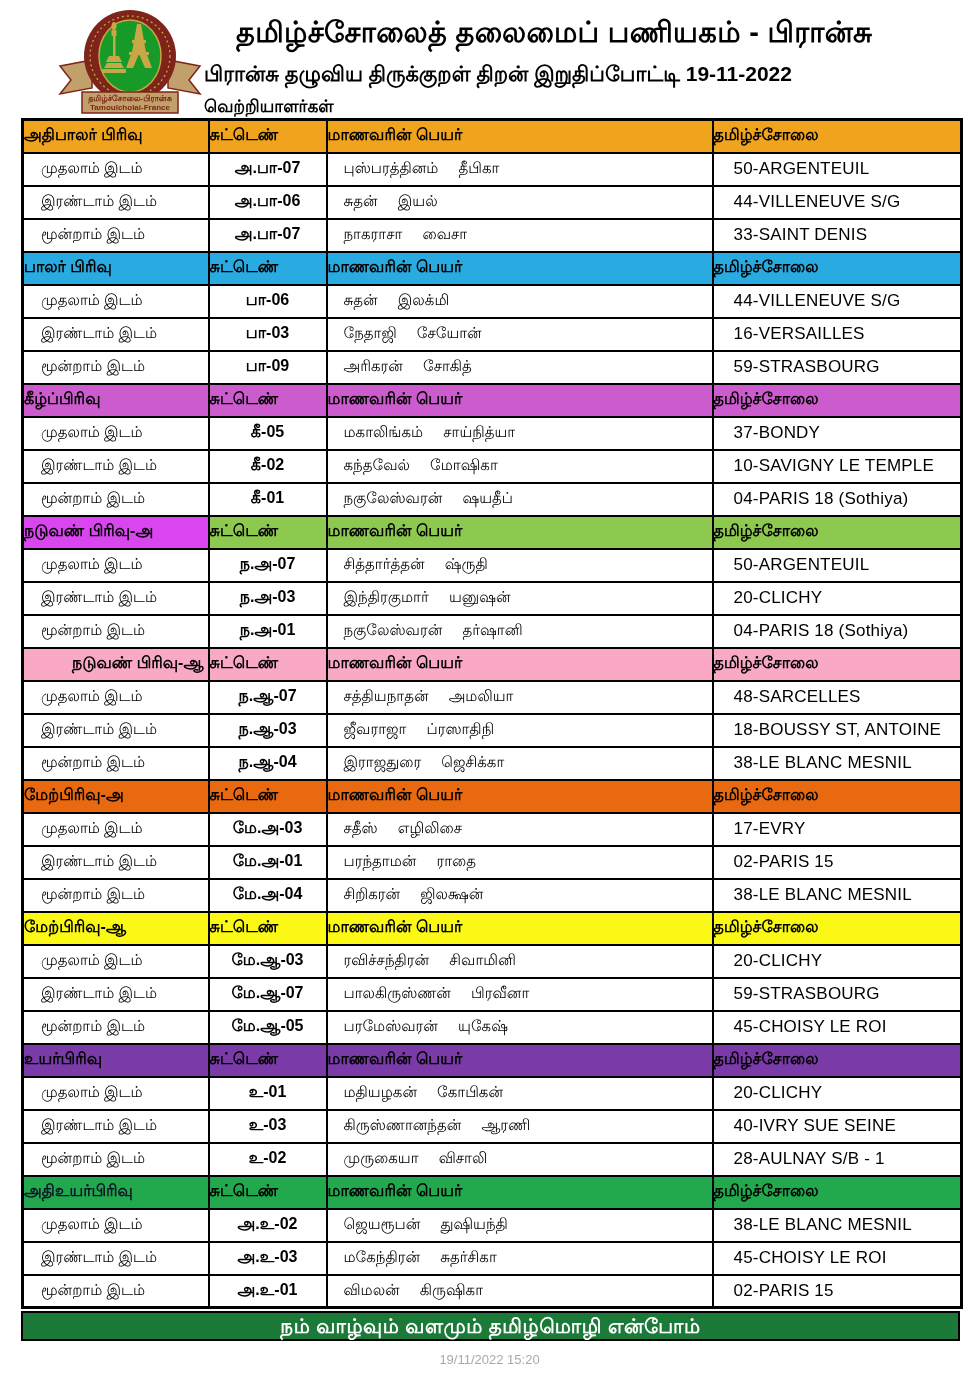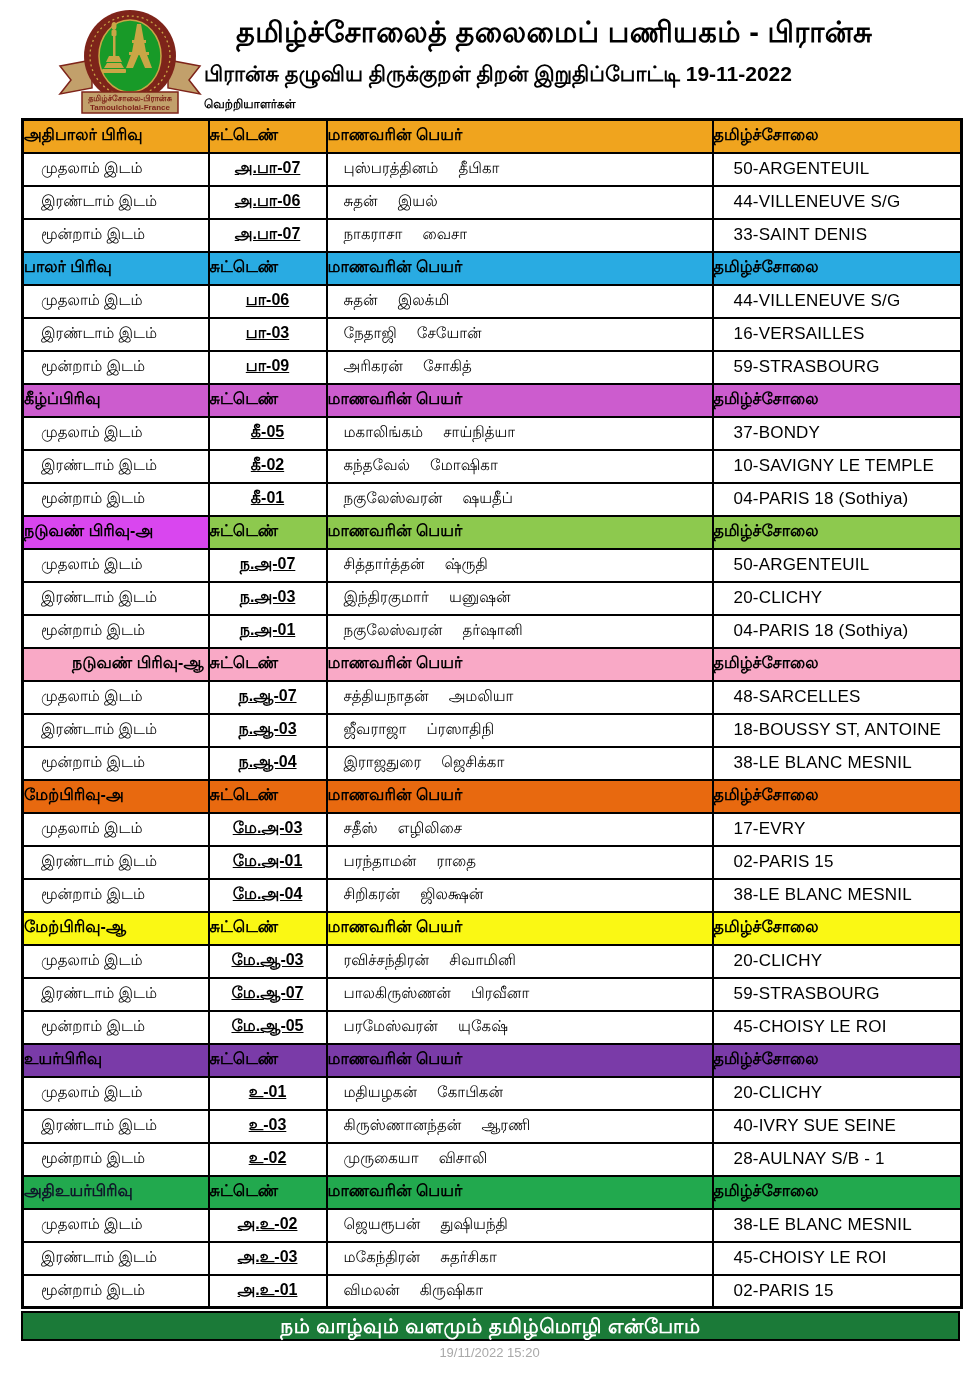--- a/index.html
+++ b/index.html
@@ -12,21 +12,21 @@
     overflow: hidden;
   }
   .page { position: relative; width: 979px; height: 1392px; }
 
   
   .header { position: relative; height: 118px; }
   .logo { position: absolute; left: 56px; top: 8px; }
   .titles { position: absolute; left: 204px; top: 16px; width: 760px; }
   .doc-title   { font-size: 29px; font-weight: bold; letter-spacing: .3px; margin-left: 32px; }
   .doc-subtitle{ font-size: 21px; font-weight: bold; margin-top: 9px; }
-  .winners     { font-size: 12px; font-weight: bold; margin-top: 8px; }
+  .winners     { font-size: 17px; font-weight: bold; margin-top: 8px; }
 
   
   table.results {
     border-collapse: collapse;
     table-layout: fixed;
     margin-left: 21px;
     width: 939px;
     border: 3px solid #000;
   }
   col.c-division { width: 186px; }
@@ -39,21 +39,21 @@
     overflow: hidden;
     white-space: nowrap;
     vertical-align: middle;
   }
   .section-header-row td {
     font-weight: bold;
     text-align: left;
     font-size: 16px;
   }
   .label-cell  { padding-left: 17px; font-size: 15px; }
-  .code-cell   { text-align: center; font-weight: bold; font-size: 16px; text-decoration: underline; }
+  .code-cell   { text-align: center; font-weight: bold; font-size: 16px; }
   .name-cell   { padding-left: 16px; font-size: 15px; word-spacing: 16px; }
   .school-cell { padding-left: 20px; font-size: 17px; letter-spacing: .2px; }
 
   
   .footer-bar {
     margin: 2px 0 0 21px;
     width: 939px;
     height: 30px;
     background: #1B7A38;
     border: 2px solid #000;
@@ -61,21 +61,21 @@
     font-weight: bold;
     font-size: 20px;
     text-align: center;
     line-height: 26px;
     letter-spacing: .5px;
   }
   .timestamp {
     text-align: center;
     color: #A9A9A9;
     font-size: 13px;
-    margin-top: 4px;
+    margin-top: 11px;
   }
 </style>
 </head>
 <body>
 
 <div class="page">
 
   <div class="header">
     <div class="logo">
       <svg width="148" height="108" viewBox="0 0 148 108">

